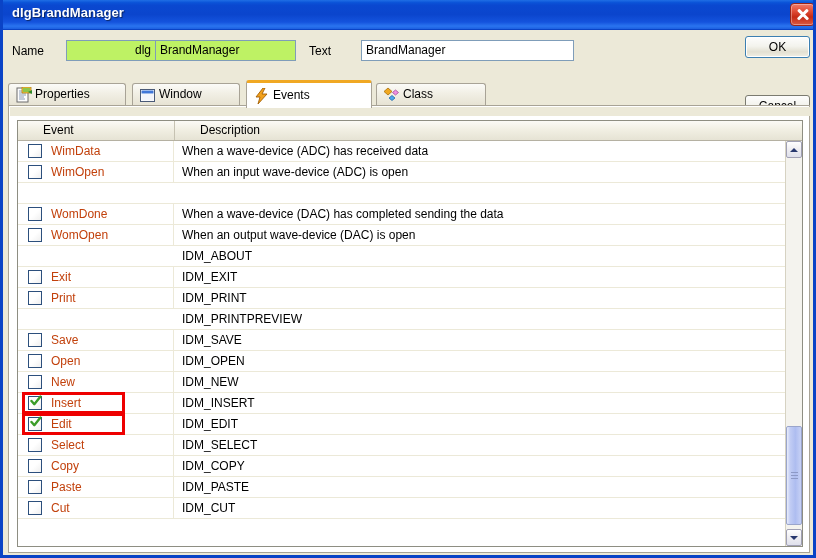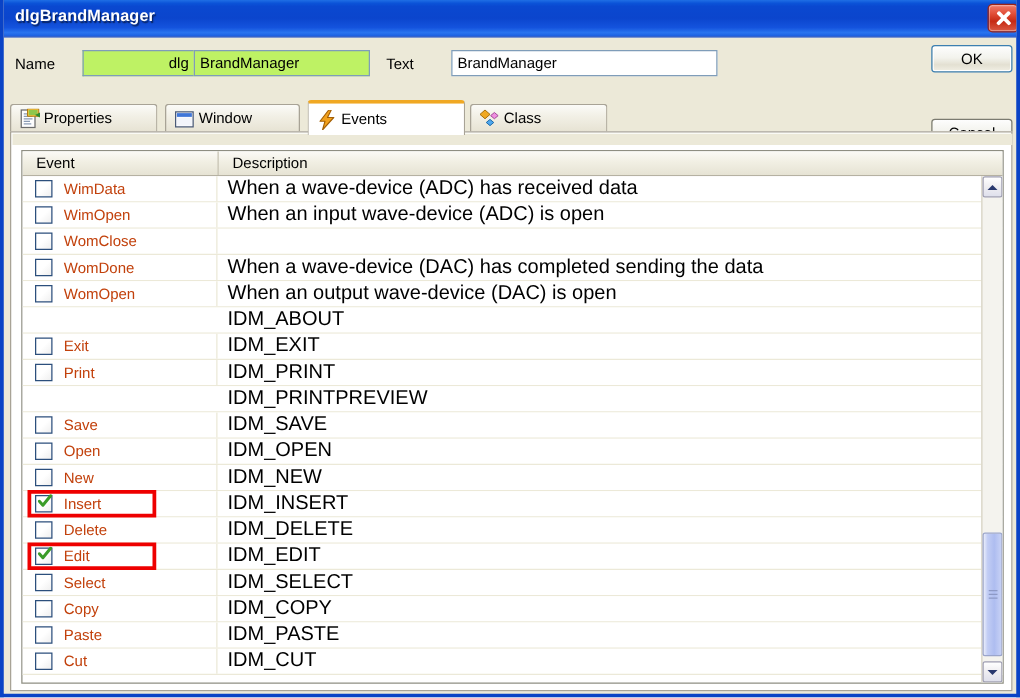--- a/index.html
+++ b/index.html
@@ -229,21 +229,21 @@
     border-bottom: 1px solid #b5b1a2;
     box-sizing: border-box;
   }
   .lv-th {
     position: absolute;
     top: 0;
     height: 19px;
     line-height: 19px;
     font-size: 12px;
     color: #000;
-    padding-left: 11px;
+    padding-left: 25px;
     box-sizing: border-box;
     white-space: nowrap;
   }
   #th-event { left: 0;   width: 157px; border-right: 1px solid #c6c2b2; }
   #th-desc  { left: 157px; width: 600px; }
 
   .lv-body {
     position: absolute;
     left: 0; top: 20px;
     width: 100%;
@@ -261,21 +261,21 @@
     left: 0; top: 0;
     width: 156px; height: 20px;
     box-sizing: border-box;
     border-right: 1px solid #ece9d8;
   }
   .cell-desc {
     position: absolute;
     left: 157px; top: 0;
     height: 20px;
     line-height: 20px;
-    font-size: 16px;
+    font-size: 12px;
     color: #000;
     padding-left: 7px;
     white-space: nowrap;
   }
   .cb {
     position: absolute;
     left: 10px; top: 3px;
     width: 14px; height: 14px;
     box-sizing: border-box;
     border: 1px solid #2c4f7c;
@@ -405,24 +405,20 @@
             <div class="cell-desc">When a wave-device (ADC) has received data</div>
           </div>
           <div class="lv-row">
             <div class="cell-event">
               <div class="cb"></div>
               <div class="ev-name">WimOpen</div>
             </div>
             <div class="cell-desc">When an input wave-device (ADC) is open</div>
           </div>
           <div class="lv-row">
-            <div class="cell-event">
-              <div class="cb"></div>
-              <div class="ev-name">WomClose</div>
-            </div>
           </div>
           <div class="lv-row">
             <div class="cell-event">
               <div class="cb"></div>
               <div class="ev-name">WomDone</div>
             </div>
             <div class="cell-desc">When a wave-device (DAC) has completed sending the data</div>
           </div>
           <div class="lv-row">
             <div class="cell-event">
@@ -476,27 +472,20 @@
             <div class="cell-event">
               <div class="cb">
                 <svg class="tick" viewBox="0 0 12 12">
                   <polyline points="1.5,6 4.3,9.2 10.5,1.6" fill="none" stroke="#3a9c28" stroke-width="2.4" stroke-linecap="round" stroke-linejoin="round"></polyline>
                 </svg>
               </div>
               <div class="ev-name">Insert</div>
               <div class="annot"></div>
             </div>
             <div class="cell-desc">IDM_INSERT</div>
-          </div>
-          <div class="lv-row">
-            <div class="cell-event">
-              <div class="cb"></div>
-              <div class="ev-name">Delete</div>
-            </div>
-            <div class="cell-desc">IDM_DELETE</div>
           </div>
           <div class="lv-row">
             <div class="cell-event">
               <div class="cb">
                 <svg class="tick" viewBox="0 0 12 12">
                   <polyline points="1.5,6 4.3,9.2 10.5,1.6" fill="none" stroke="#3a9c28" stroke-width="2.4" stroke-linecap="round" stroke-linejoin="round"></polyline>
                 </svg>
               </div>
               <div class="ev-name">Edit</div>
               <div class="annot"></div>

